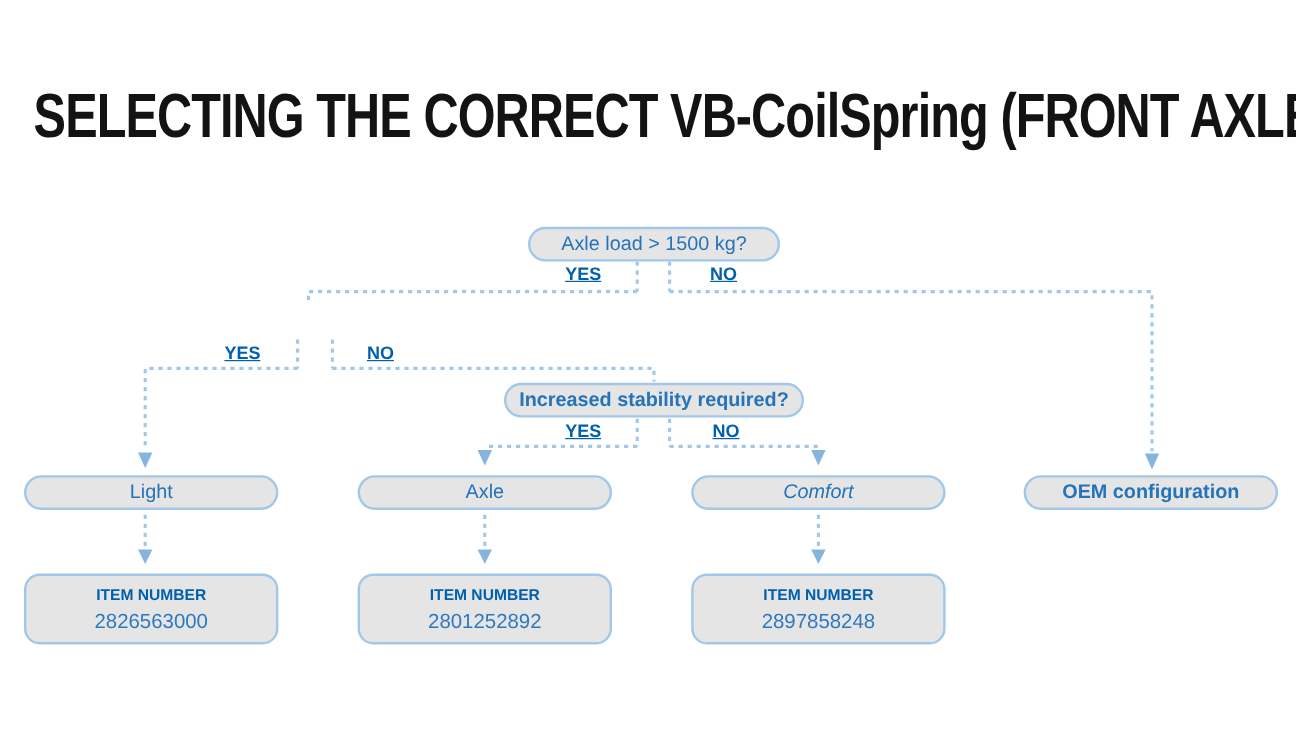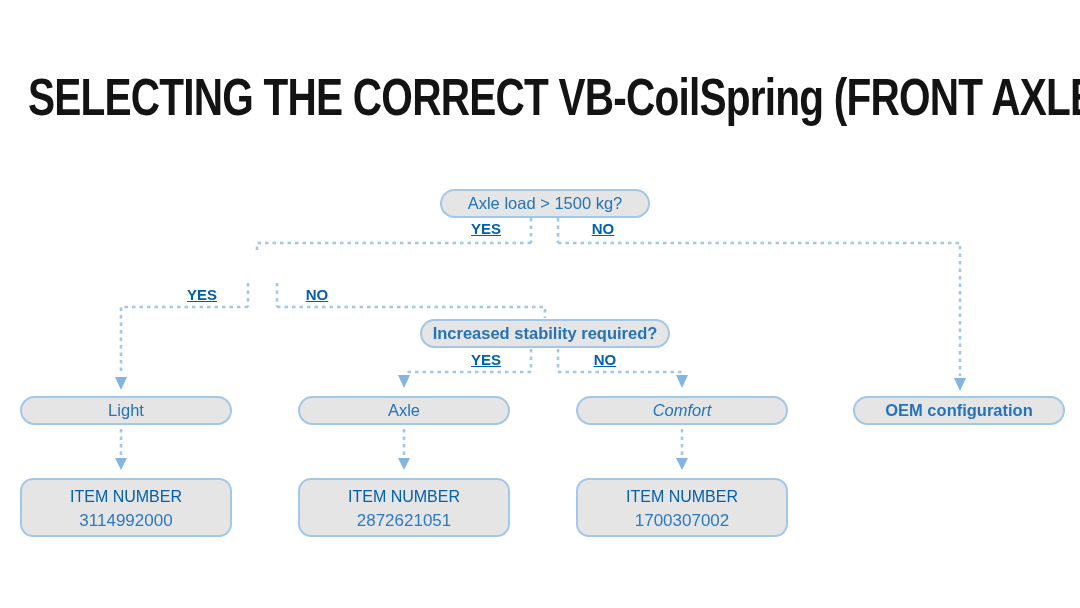--- a/index.html
+++ b/index.html
@@ -32,21 +32,21 @@
   .pill span{font-size:16.5px;color:var(--question,#2573B9);line-height:1;}
   .yn{
     position:absolute;width:70px;height:20px;text-align:center;
     font-size:15px;font-weight:bold;color:var(--label,#0060AE);line-height:20px;text-decoration:underline;
   }
   .itembox{
     border-radius:13px;height:59px;flex-direction:column;justify-content:flex-start;
     padding-top:9px;
   }
   .itembox .item-label{
-    font-size:16px;font-weight:normal;color:var(--label,#0060AE);line-height:1;
+    font-size:13px;font-weight:bold;color:var(--label,#0060AE);line-height:1;
   }
   .itembox .item-number{
     margin-top:7px;font-size:17px;color:var(--number,#2E79BE);line-height:1;
   }
 </style>
 </head>
 <body>
 
 <div class="canvas">
 
@@ -106,24 +106,24 @@
   </div>
   <div class="node pill" style="left:576px;top:396px;width:212px;font-style:italic;">
     <span>Comfort</span>
   </div>
   <div class="node pill" style="left:853px;top:396px;width:212px;font-weight:bold;">
     <span>OEM configuration</span>
   </div>
 
   <div class="node itembox" style="left:20px;top:478px;width:212px;">
     <span class="item-label">ITEM NUMBER</span>
-    <span class="item-number">3114992000</span>
+    <span class="item-number">2826563000</span>
   </div>
   <div class="node itembox" style="left:298px;top:478px;width:212px;">
     <span class="item-label">ITEM NUMBER</span>
-    <span class="item-number">2872621051</span>
+    <span class="item-number">2801252892</span>
   </div>
   <div class="node itembox" style="left:576px;top:478px;width:212px;">
     <span class="item-label">ITEM NUMBER</span>
-    <span class="item-number">1700307002</span>
+    <span class="item-number">2897858248</span>
   </div>
 
 </div>
 
 </body></html>

